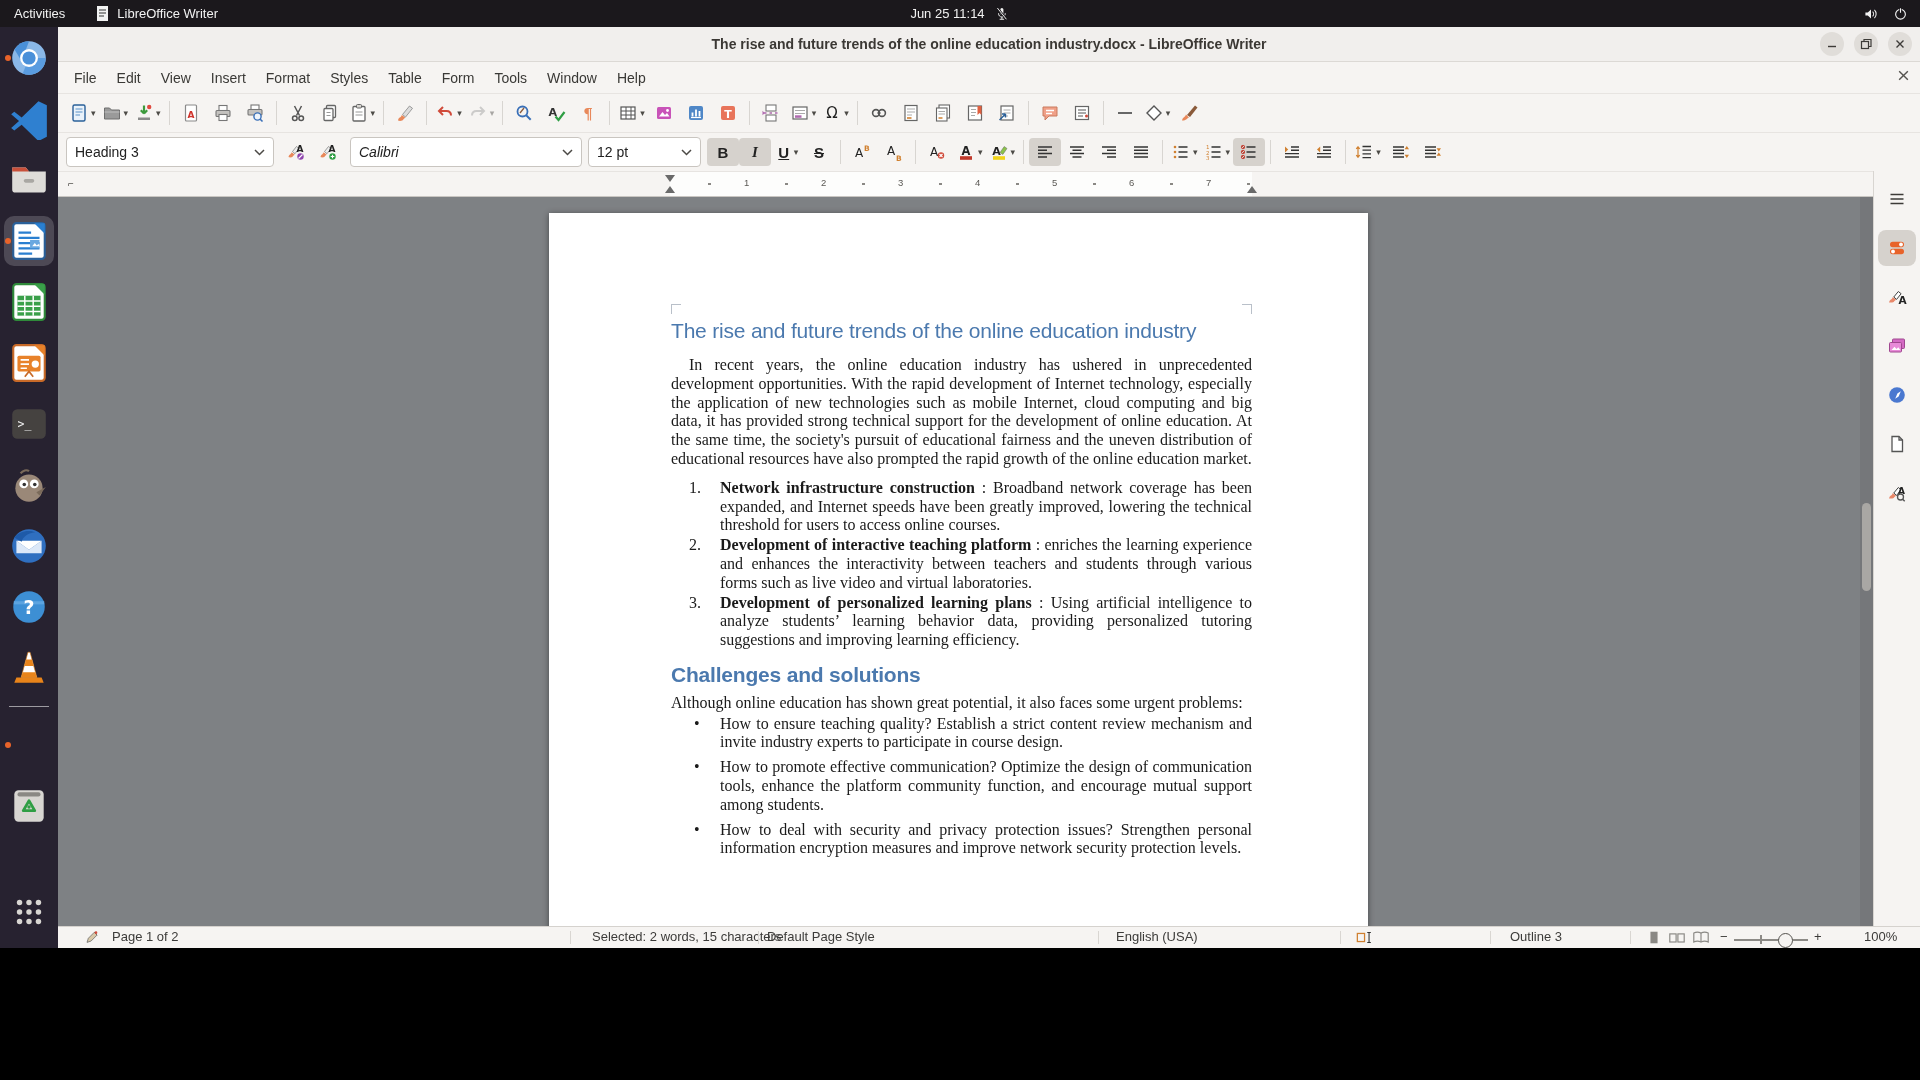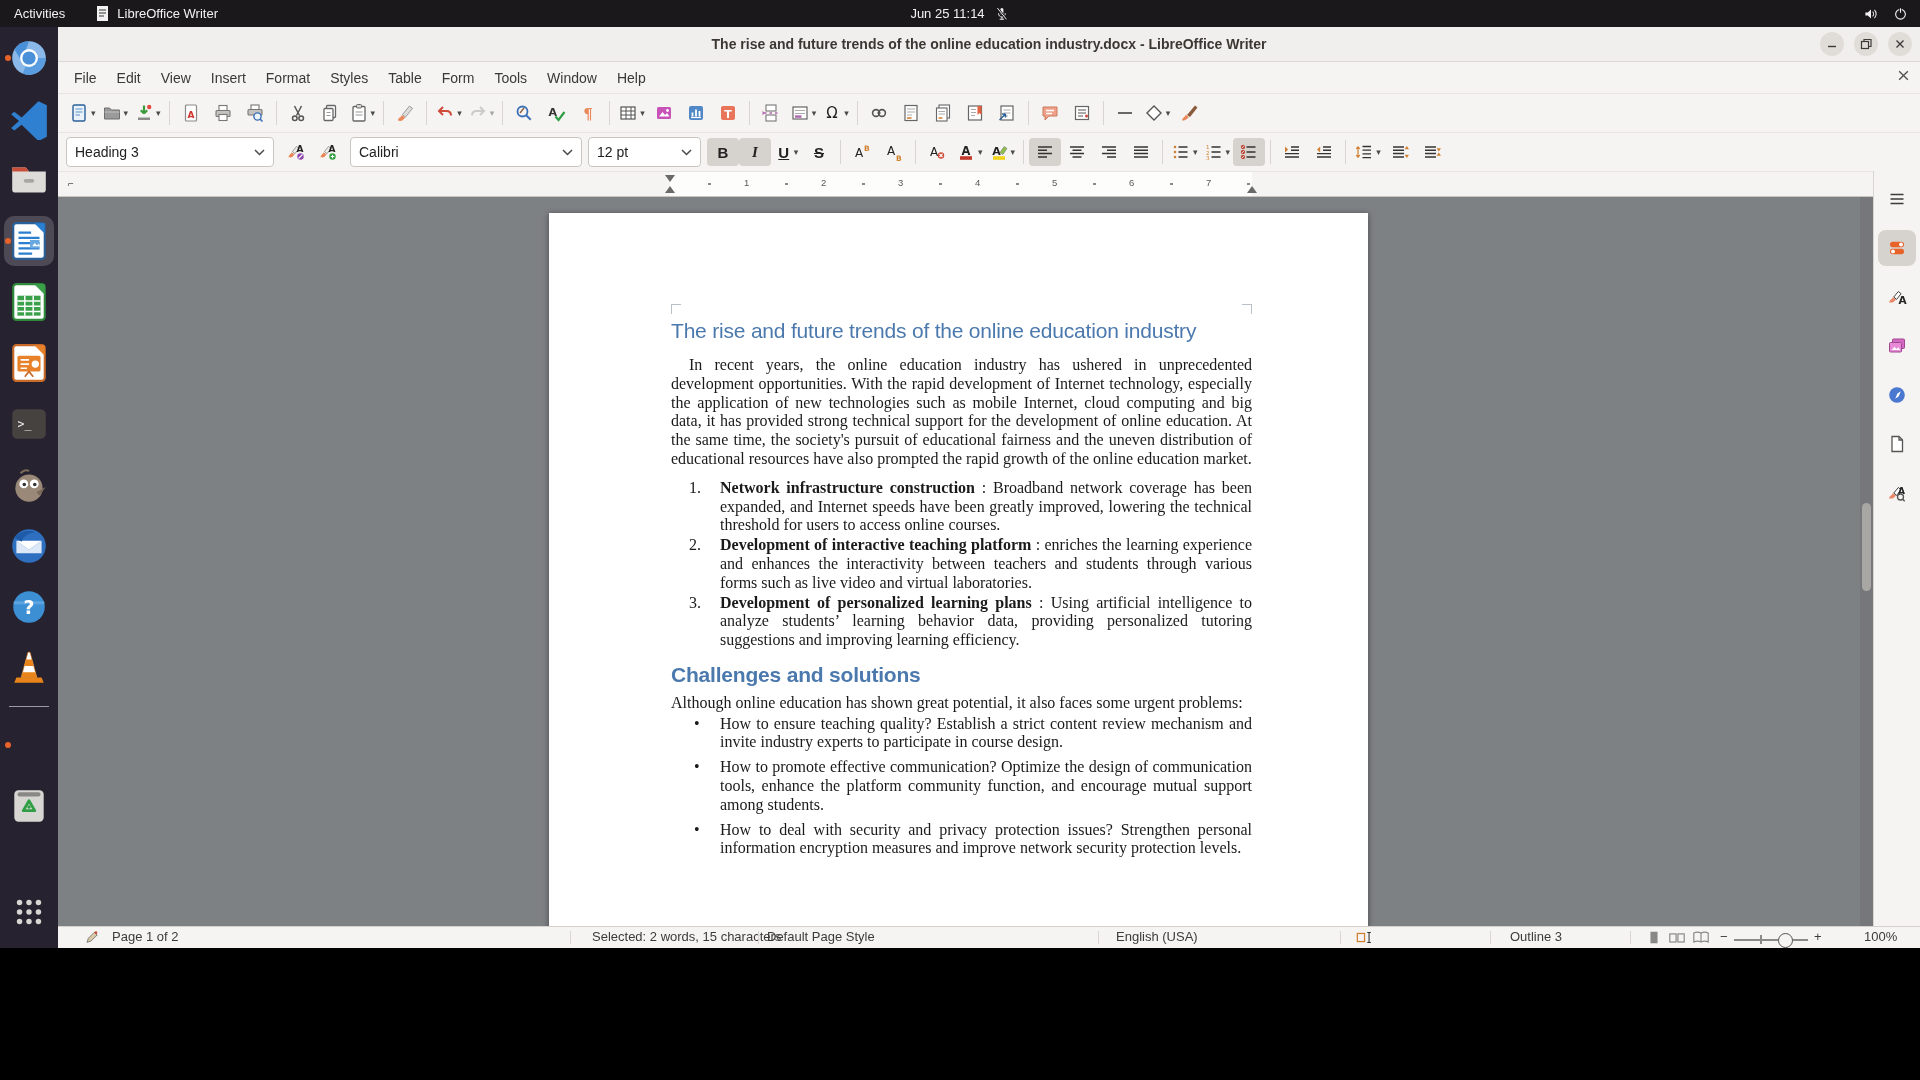--- a/index.html
+++ b/index.html
@@ -656,21 +656,21 @@
             <span class="icon" id="ic-nstyle">
               <svg width="20" height="20" viewBox="0 0 20 20">
                 <path d="M2.5 15c.8-3 2.4-2.2 3.2-4.7l3 2.4c-2.3 1-1.2 2.7-4.6 2.7z" fill="#e8885a"></path>
                 <path d="M6.5 9.5l4-5 2.5 2-4 5.2z" fill="#eee" stroke="#777" stroke-width=".7"></path>
                 <text x="10.5" y="10" font-size="9" font-weight="bold" fill="#222" font-family="DejaVu Sans">A</text>
                 <circle cx="14.5" cy="14.5" r="3.2" fill="#2f9e44"></circle>
                 <path d="M12.7 14.5h3.6M14.5 12.7v3.6" stroke="#fff" stroke-width="1.1"></path>
               </svg>
             </span>
           </span>
-        <span class="combo" style="width:214px;">
+        <span class="combo" style="width:214px;font-style:italic">
           <span class="cval">Calibri</span>
           <span class="icon" id="chev2">
               <svg width="11" height="7" viewBox="0 0 11 7">
                 <path d="M1 1l4.5 4.5L10 1" fill="none" stroke="#4c4a46" stroke-width="1.5"></path>
               </svg>
             </span>
         </span>
         <span class="combo" style="width:95px">
           <span class="cval">12 pt</span>
           <span class="icon" id="chev3">

